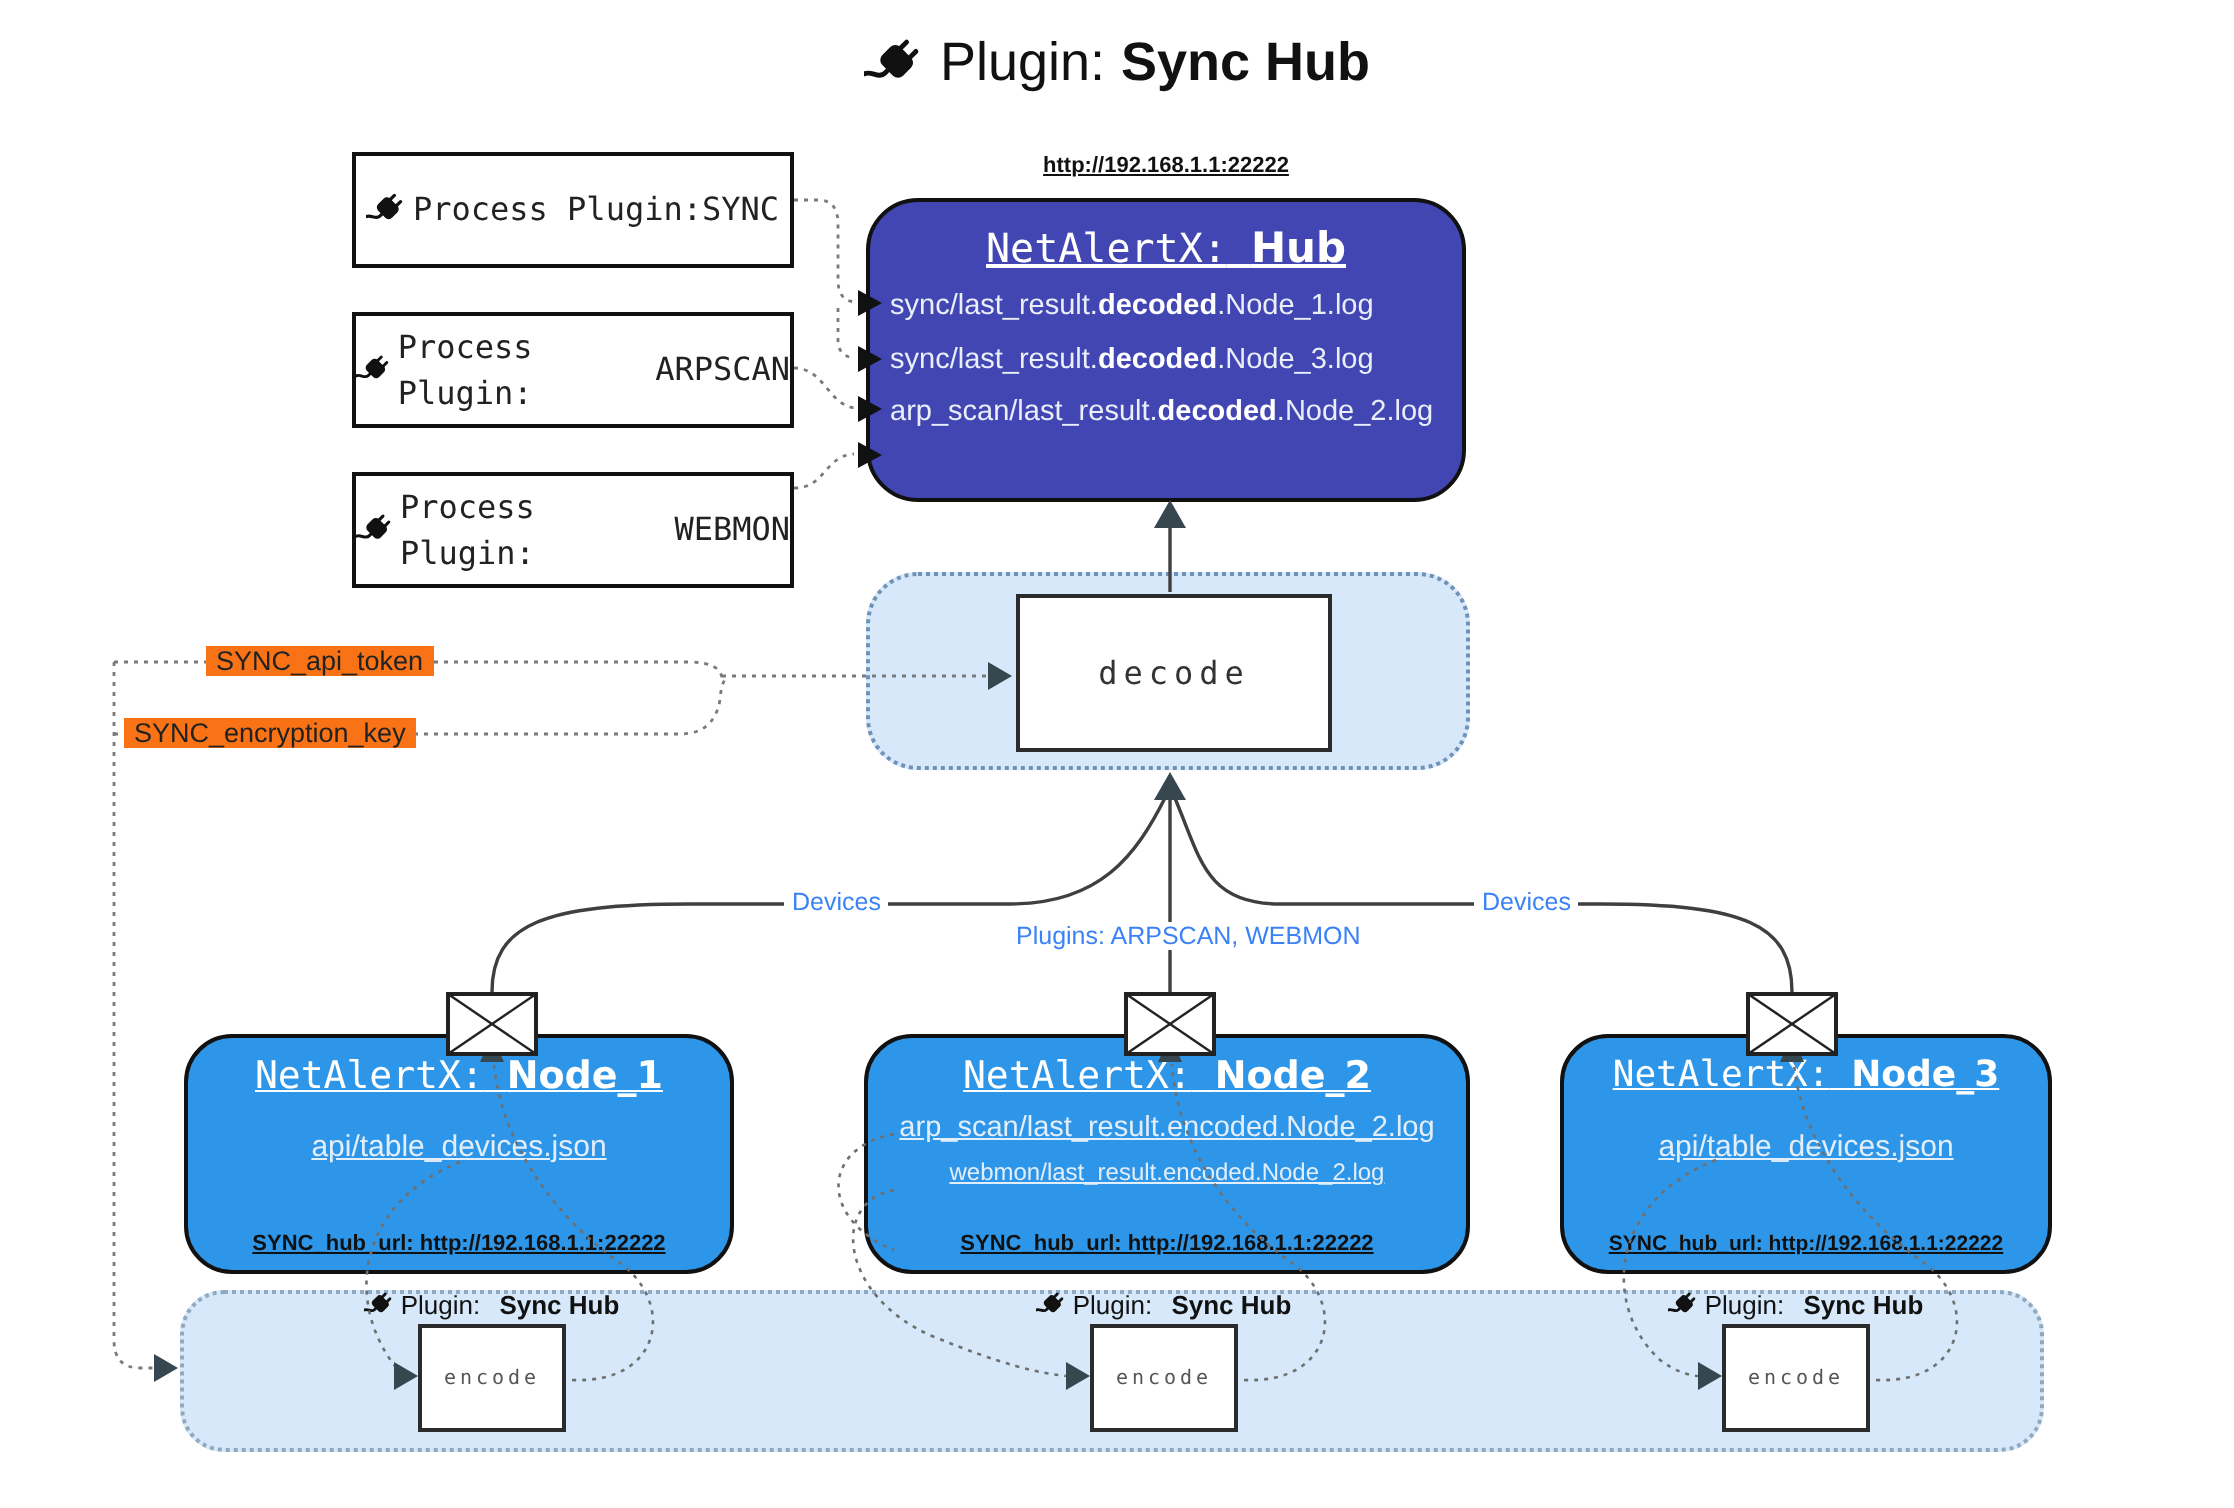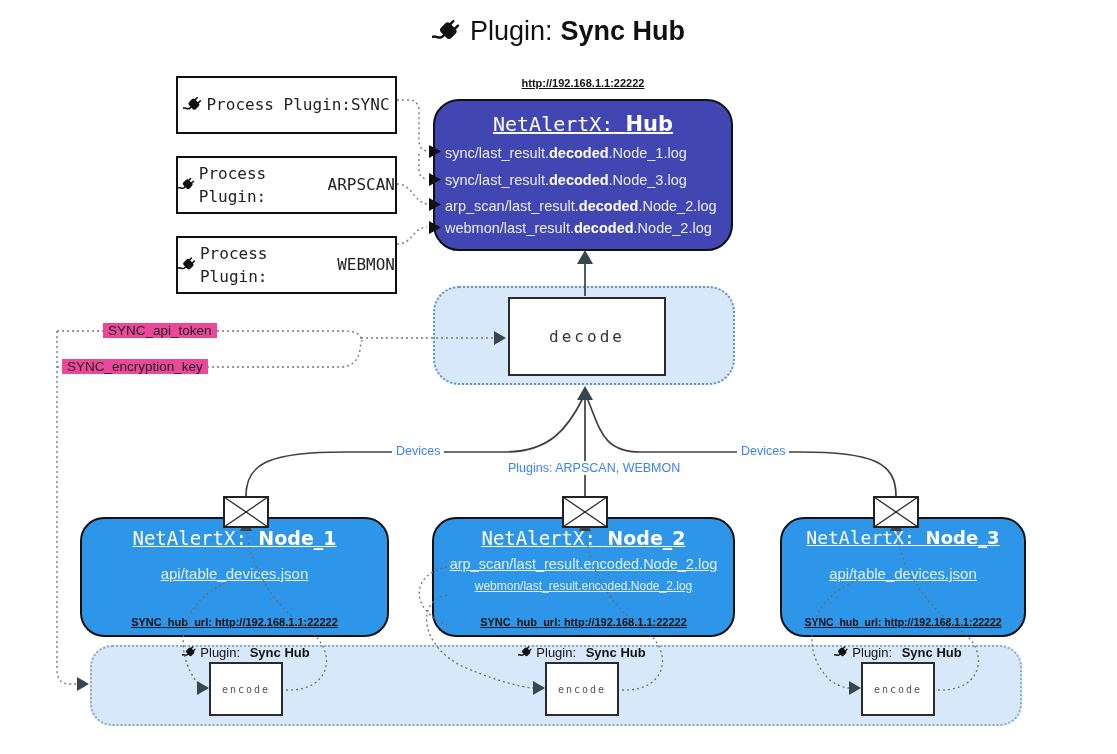--- a/index.html
+++ b/index.html
@@ -35,21 +35,21 @@
   .hub-item b{color:#fff;}
 
   
   .dband{left:433px;top:286px;width:302px;height:99px;background:var(--band-bg);
     border:2px dotted #6f93b8;border-radius:26px;}
   .decode{left:508px;top:297px;width:158px;height:79px;background:#fff;border:2.5px solid #2b2b2b;
     display:flex;align-items:center;justify-content:center;
     font-family:"DejaVu Sans Mono",monospace;font-size:16px;letter-spacing:3px;color:#333;}
 
   
-  .cfg{background:#ec4899;padding:0 5px;font-size:13.5px;color:#222;white-space:nowrap;}
+  .cfg{background:#f97316;padding:0 5px;font-size:13.5px;color:#222;white-space:nowrap;}
   .edge-label{background:#fff;padding:0 4px;font-size:12.5px;color:#3b82f6;white-space:nowrap;}
 
   
   .node{top:517px;height:120px;background:var(--node-bg);border:2.5px solid #111;
     border-radius:24px;color:#fff;}
   .node-title{left:0;top:8px;width:100%;font-size:19px;white-space:nowrap;}
   .node-title .t-name{font-family:"DejaVu Sans",sans-serif;font-weight:700;}
   .node-file{left:0;width:100%;font-size:15px;color:#e3eefb;white-space:nowrap;}
   .node-url{left:0;bottom:7px;width:100%;font-size:11px;font-weight:600;color:#111;}
 
@@ -131,27 +131,26 @@
 
   <div class="abs hub-url center">http://192.168.1.1:22222</div>
   <div class="abs hub">
     <div class="abs hub-title center mono">
       <span>NetAlertX:</span>
       <span class="t-name">Hub</span>
     </div>
     <div class="abs hub-item" style="top:44px;"><span>sync/last_result.</span><b>decoded</b><span>.Node_1.log</span></div>
     <div class="abs hub-item" style="top:71px;"><span>sync/last_result.</span><b>decoded</b><span>.Node_3.log</span></div>
     <div class="abs hub-item" style="top:97px;"><span>arp_scan/last_result.</span><b>decoded</b><span>.Node_2.log</span></div>
-    <div class="abs hub-item" style="top:119px;"><span>webmon/last_result.</span><b>decoded</b><span>.Node_2.log</span></div>
   </div>
 
   <div class="abs dband"></div>
   <div class="abs decode">decode</div>
 
-  <div class="abs node" style="left:80px;width:309px;">
+  <div class="abs node" style="left:92px;width:275px;">
     <div class="abs node-title center mono">
       <span>NetAlertX:</span>
       <span class="t-name">Node_1</span>
     </div>
     <div class="abs node-file center" style="top:46px;">api/table_devices.json</div>
     <div class="abs node-url center">SYNC_hub_url: http://192.168.1.1:22222</div>
   </div>
 
   <div class="abs node" style="left:432px;width:303px;">
     <div class="abs node-title center mono">

